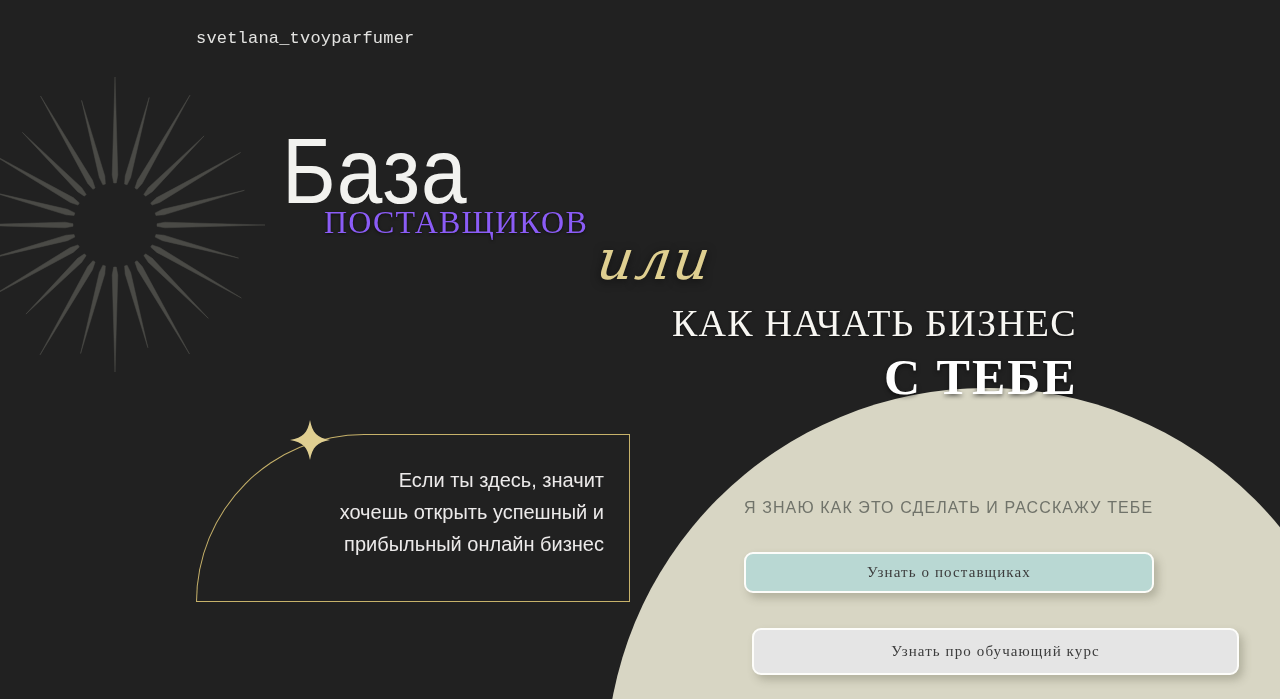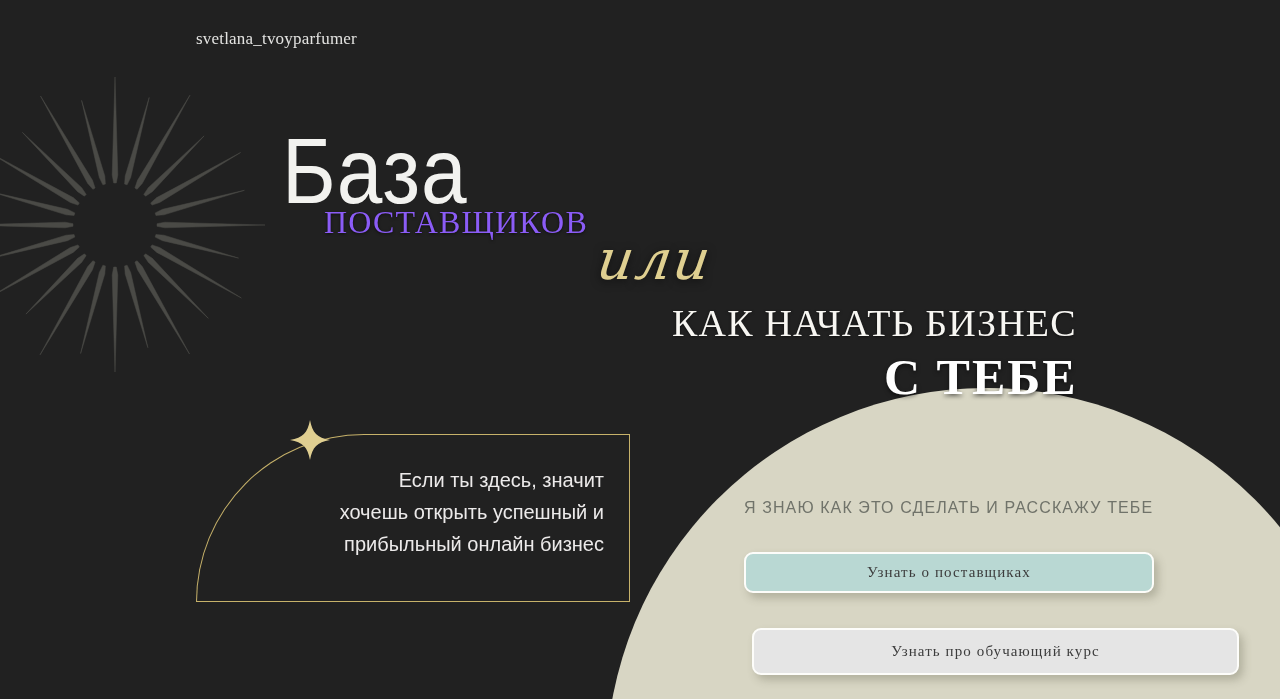--- a/index.html
+++ b/index.html
@@ -21,21 +21,21 @@
     left:606px;top:388px;
     width:760px;height:760px;
     border-radius:50%;
     background:#d8d6c4;
   }
 
   
   .handle{
     position:absolute;left:196px;top:29px;
     font-size:17px;color:#e3e3e1;letter-spacing:.2px;
-    font-family:Liberation Serif, serif;
+    font-family:Liberation Mono, monospace;
     text-align:center;
   }
 
   
   .headline{position:absolute;left:0;top:8px;width:1280px;height:400px;}
   .h-baza{
     position:absolute;left:282px;top:118px;
     font-family:"Liberation Sans", sans-serif;
     font-weight:300;
     font-size:82px;line-height:82px;

